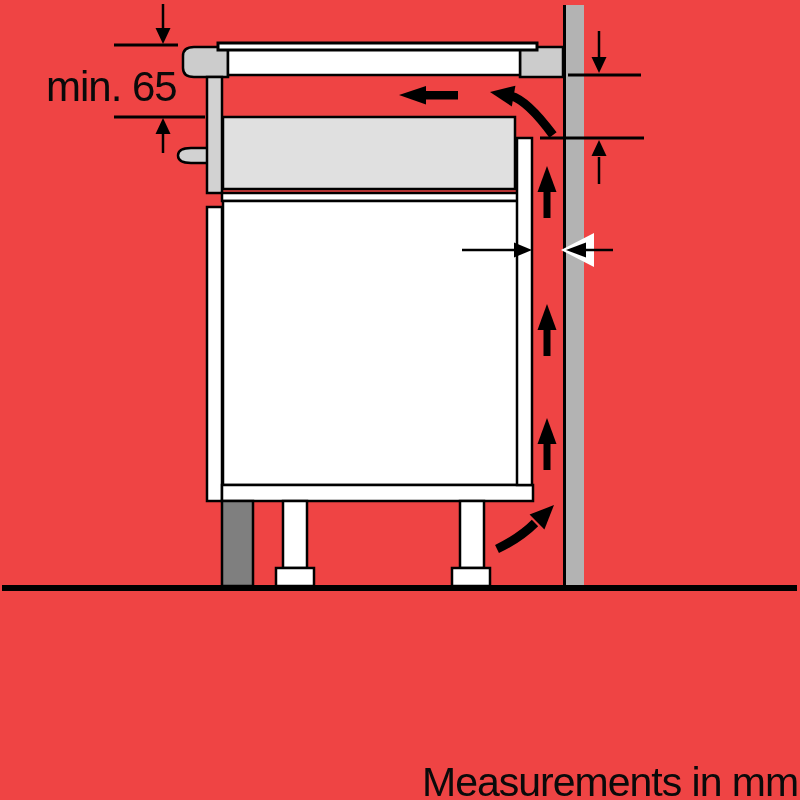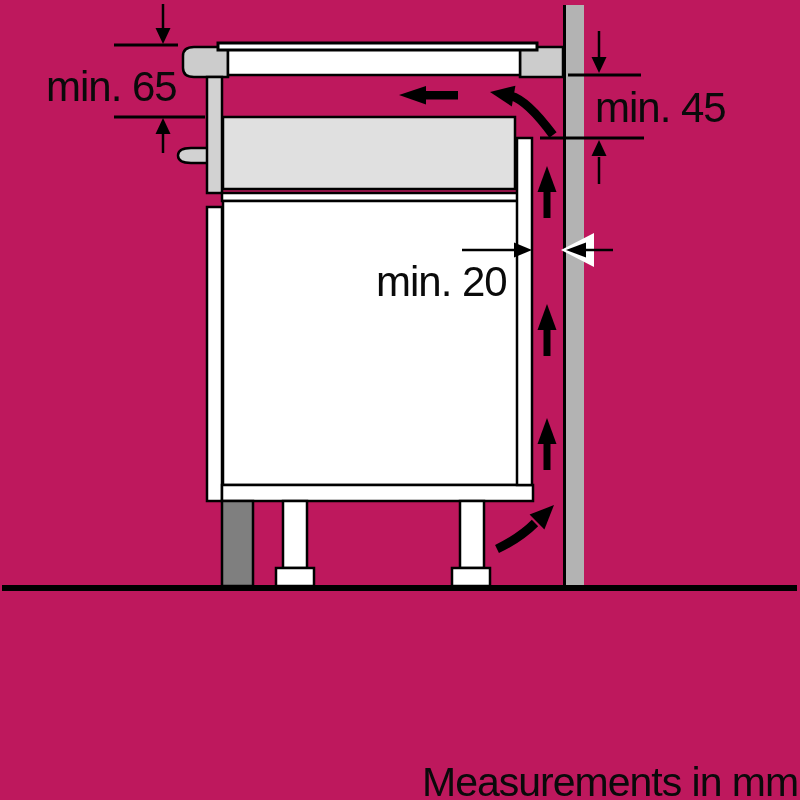--- a/index.html
+++ b/index.html
@@ -1,20 +1,20 @@
 <!DOCTYPE html>
 <html><head>
 <meta charset="utf-8">
 <style>
   html, body { margin: 0; padding: 0; background: #ffffff; }
   #stage {
     position: relative;
     width: 800px;
     height: 800px;
-    background: #be185d;
+    background: #ef4444;
     font-family: "Liberation Sans", sans-serif;
     overflow: hidden;
   }
   #stage svg { position: absolute; left: 0; top: 0; }
   .lbl {
     position: absolute;
     color: #0a0a0a;
     font-size: 42px;
     line-height: 1;
     letter-spacing: -1px;
@@ -107,19 +107,17 @@
       <rect x="543.5" y="442" width="7" height="28" fill="#000"></rect>
       <polygon points="547,418 537.5,444 556.5,444" fill="#000"></polygon>
 
       <path d="M 497 549 Q 520 538 535 523" fill="none" stroke="#000" stroke-width="9"></path>
       <polygon points="554,505 544.4,529.4 529.6,514.6" fill="#000"></polygon>
     </g>
   </svg>
 
   <div class="lbl" style="left:46px; top:66px;">min. 65</div>
 
-  <div class="lbl" style="left:595px; top:87px;">min. 45</div>
 
-  <div class="lbl" style="left:376px; top:261px;">min. 20</div>
 
 
   <div class="lbl lbl-footer" style="left:422px; top:762px;">Measurements in mm</div>
 </div>
 
 </body></html>

